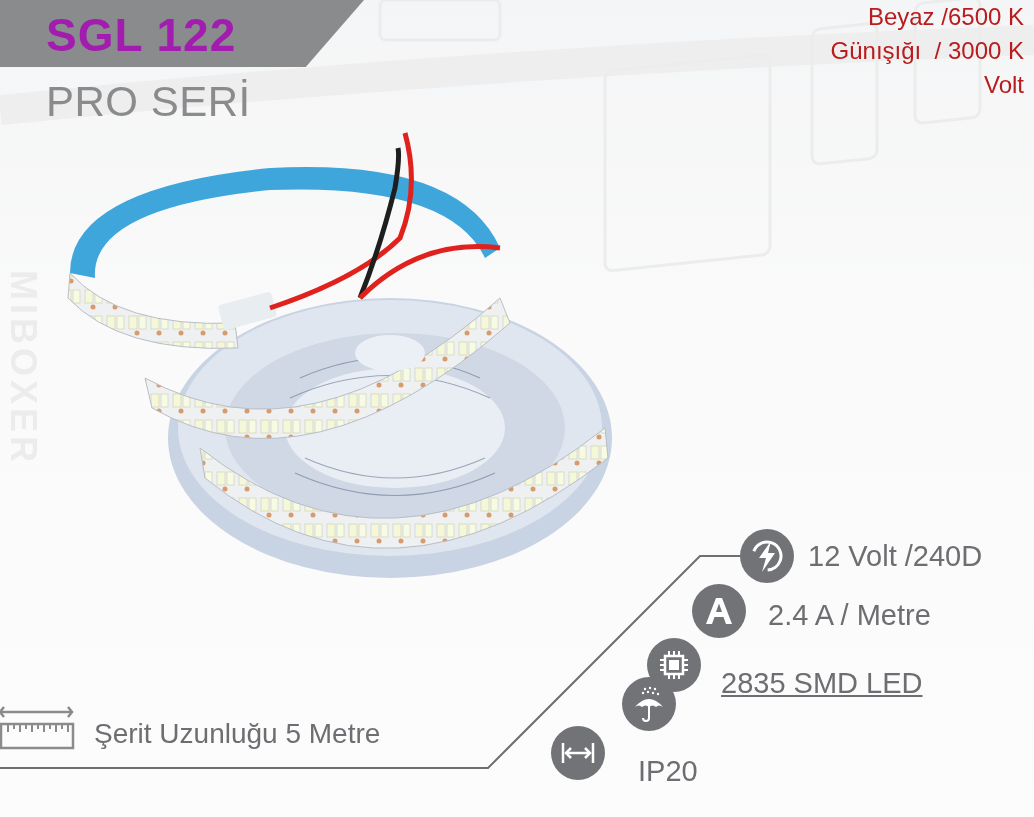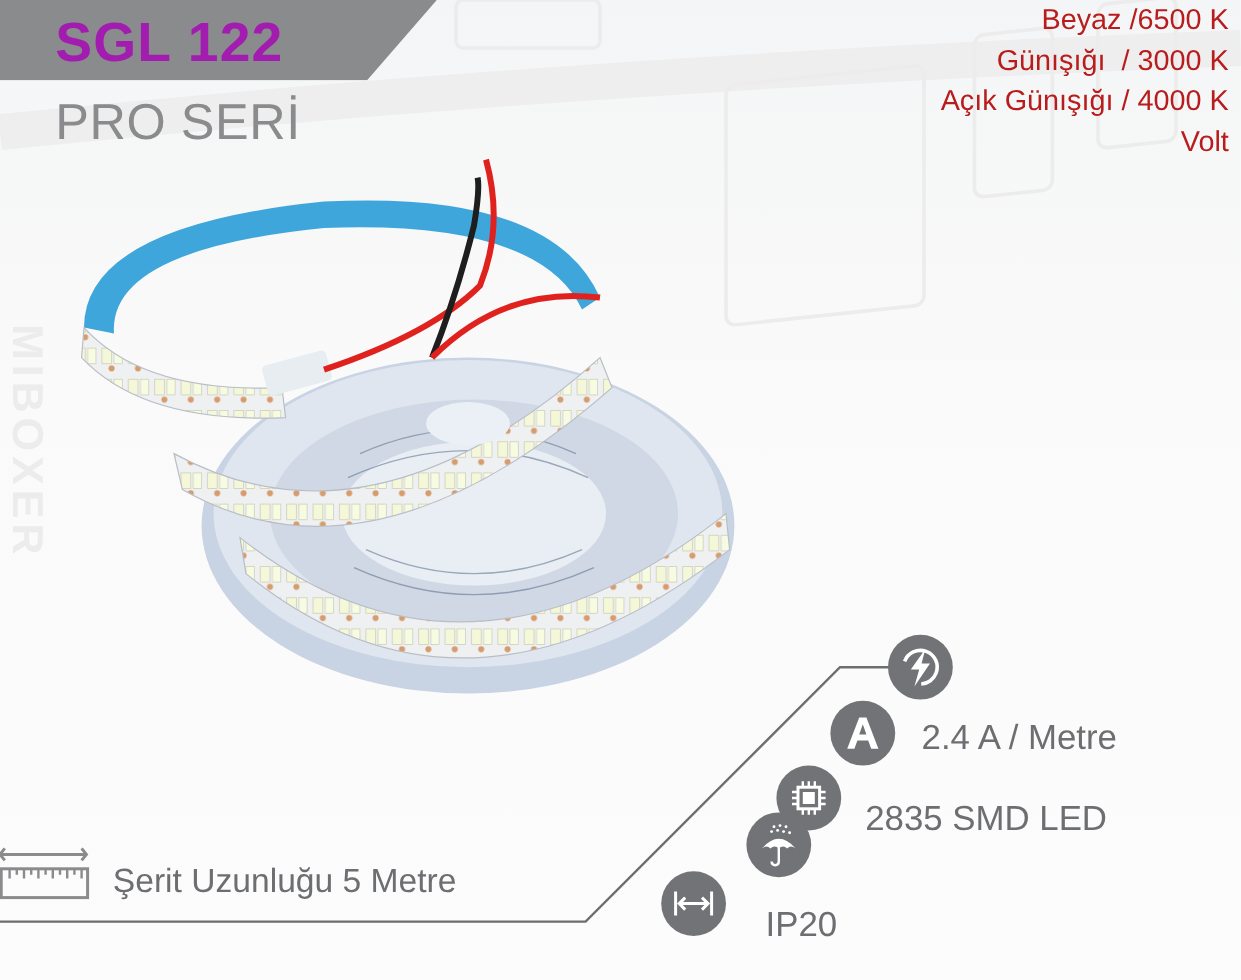--- a/index.html
+++ b/index.html
@@ -61,21 +61,20 @@
 
 <div class="watermark">MIBOXER</div>
 
 <div class="title-banner"></div>
 <div class="title-main">SGL 122</div>
 <div class="title-sub">PRO SERİ</div>
 
 <div class="colors">
   <div>Beyaz /6500 K</div>
   <div>Günışığı  / 3000 K</div>
-  <div>Açık Günışığı / 4000 K</div>
   <div>Volt</div>
 </div>
 
 <svg class="product" viewBox="0 0 560 460" width="560" height="460">
   <defs>
     <pattern id="leds" width="22" height="26" patternUnits="userSpaceOnUse">
       <rect width="22" height="26" fill="#eef0f2"></rect>
       <rect x="3" y="6" width="8" height="13" fill="#f4f8d8" stroke="#c9ccb4" stroke-width="0.6"></rect>
       <rect x="13" y="6" width="7" height="13" fill="#f7fbe2" stroke="#c9ccb4" stroke-width="0.6"></rect>
       <circle cx="11" cy="23" r="2.5" fill="#d79b6c"></circle>
@@ -114,20 +113,21 @@
   <polyline points="0,768 488,768 700,556 742,556" stroke="#6d6e71" stroke-width="2" fill="none"></polyline>
 </svg>
 
 <div class="spec" style="left:740px; top:529px;">
   <div class="icon-circle">
     <svg width="40" height="40" viewBox="0 0 40 40">
       <circle cx="20" cy="20" r="14" stroke="#fff" stroke-width="3" fill="none" stroke-dasharray="60 28" transform="rotate(200 20 20)"></circle>
       <path d="M24 5 L12 22 L19 22 L15 36 L28 17 L21 17 Z" fill="#fff"></path>
     </svg>
   </div>
+  <span class="spec-text" style="margin-left:14px;">12 Volt /240D</span>
 </div>
 
 <div class="spec" style="left:692px; top:584px;">
   <div class="icon-circle">
     <svg width="34" height="34" viewBox="0 0 34 34">
       <path d="M4 30 L14 4 L20 4 L30 30 L24 30 L21.5 23 L12.5 23 L10 30 Z M14 18 L20 18 L17 9.5 Z" fill="#fff"></path>
     </svg>
   </div>
   <span class="spec-text" style="margin-left:22px; margin-top:8px;">2.4 A / Metre</span>
 </div>
@@ -146,21 +146,21 @@
           <line x1="21" y1="25" x2="21" y2="30"></line>
         <line x1="2" y1="11" x2="7" y2="11"></line>
           <line x1="2" y1="16" x2="7" y2="16"></line>
           <line x1="2" y1="21" x2="7" y2="21"></line>
         <line x1="25" y1="11" x2="30" y2="11"></line>
           <line x1="25" y1="16" x2="30" y2="16"></line>
           <line x1="25" y1="21" x2="30" y2="21"></line>
       </g>
     </svg>
   </div>
-  <span class="spec-text" style="margin-left:20px; margin-top:37px;">2835 SMD LED</span>
+  <span class="spec-text" style="margin-left:20px; margin-top:37px;text-decoration:underline;">2835 SMD LED</span>
 </div>
 
 <div class="spec" style="left:600px; top:677px;flex-direction:column;">
   <div class="icon-circle">
     <svg width="36" height="38" viewBox="0 0 36 38">
       <g fill="#fff">
         <circle cx="14" cy="4" r="1.2"></circle>
           <circle cx="19" cy="3" r="1.2"></circle>
           <circle cx="24" cy="4" r="1.2"></circle>
         <circle cx="12" cy="8" r="1.2"></circle>

